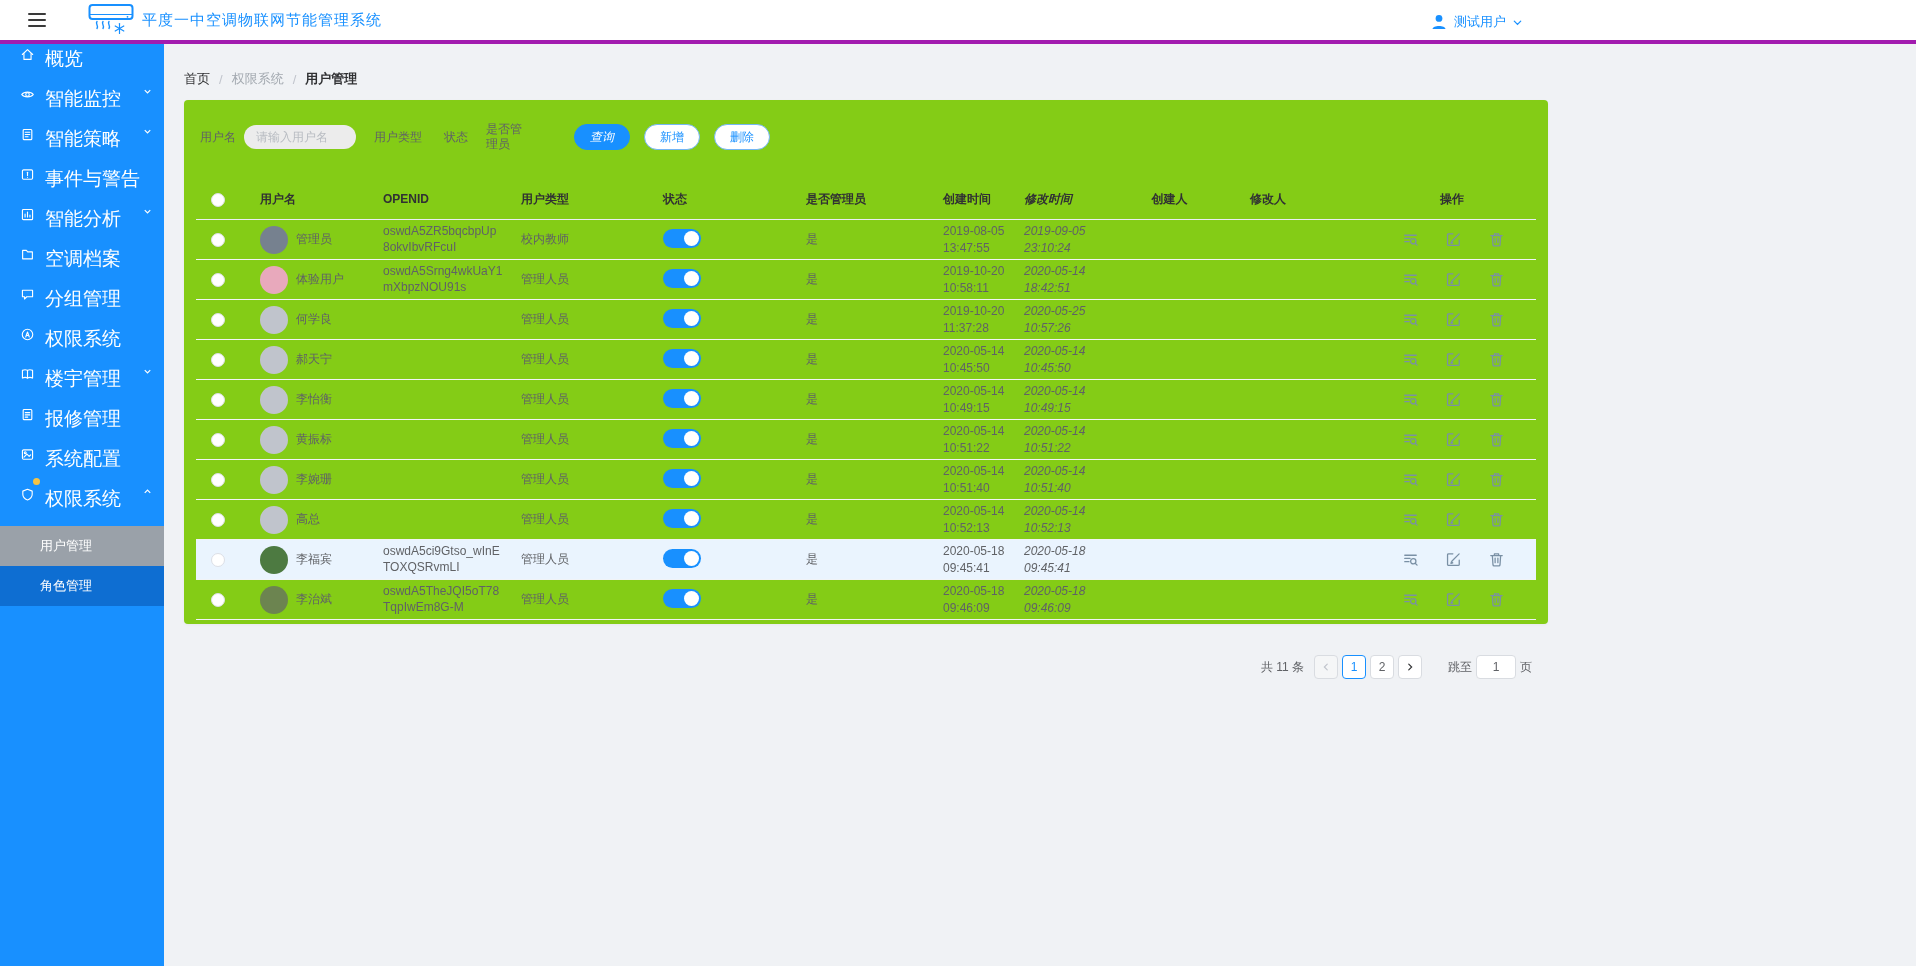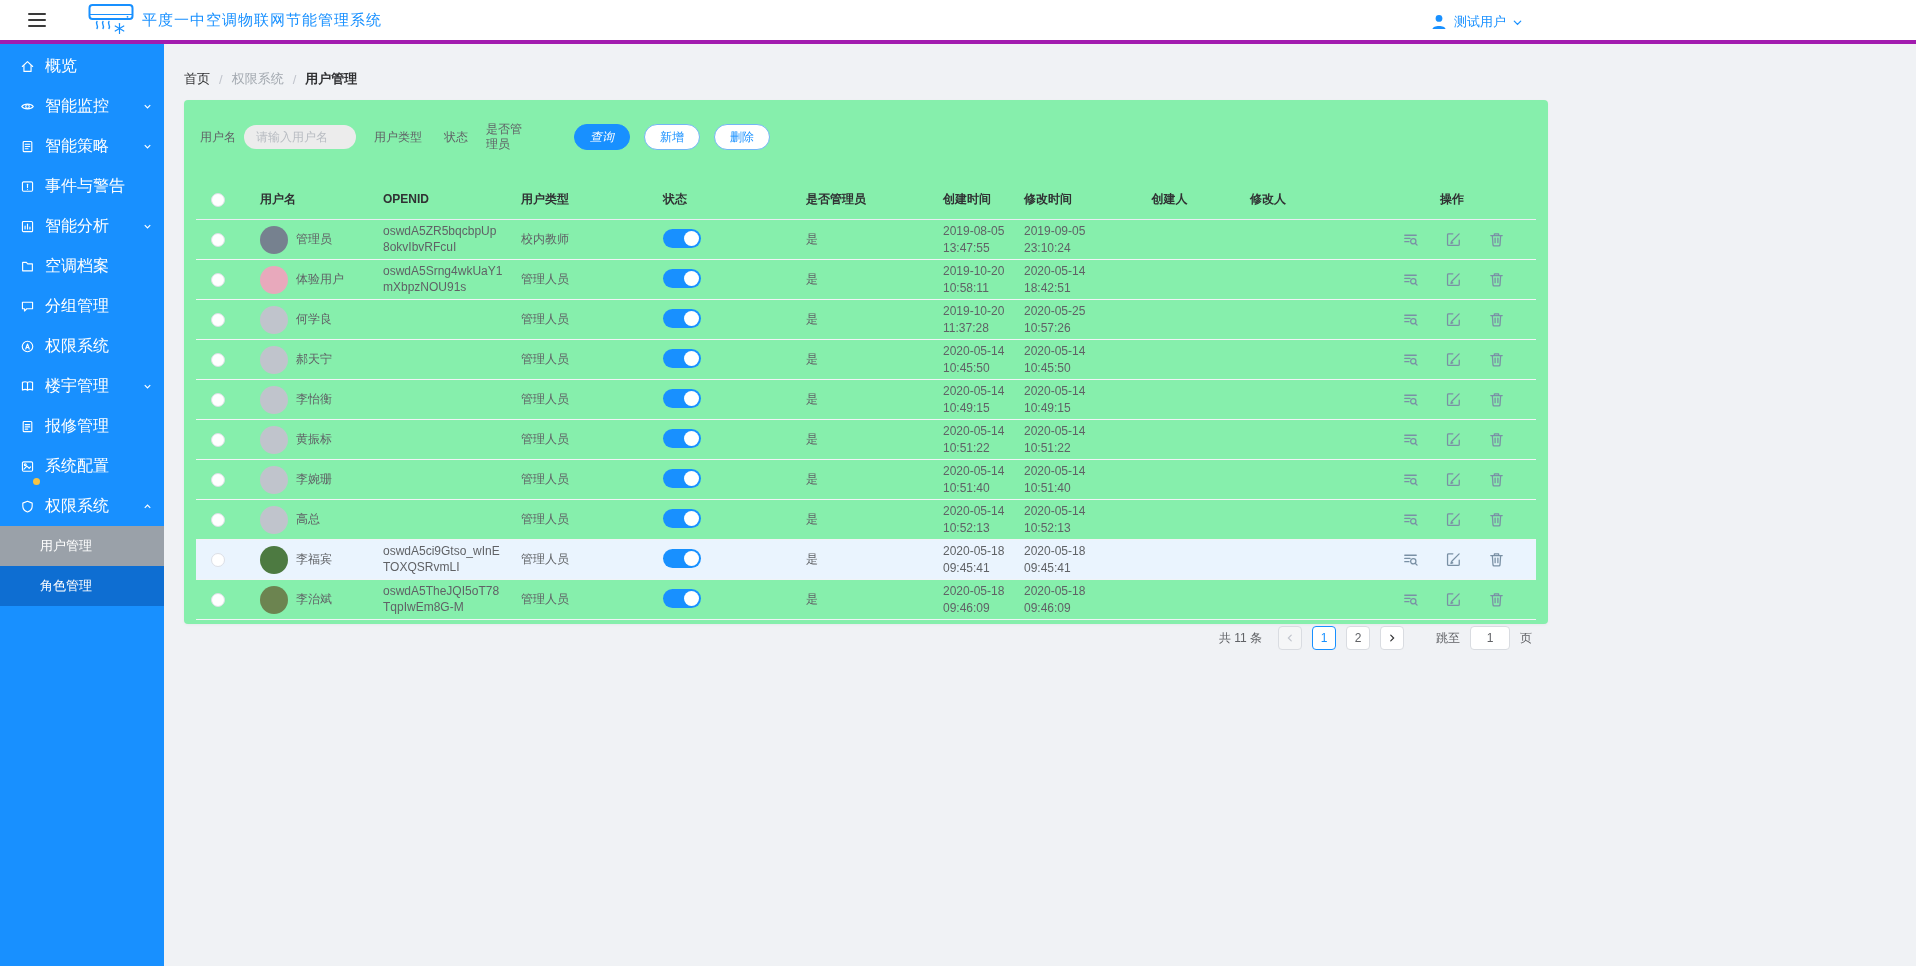--- a/index.html
+++ b/index.html
@@ -10,37 +10,37 @@
   .topbar { height:44px; background:#fff; display:flex; align-items:center; position:relative; z-index:5; border-bottom:4px solid #a21caf; }
   .hamburger { margin-left:28px; width:20px; display:flex; flex-direction:column; gap:4px; cursor:pointer; }
   .hamburger span { display:block; height:2px; width:18px; background:#3a3a3a; border-radius:1px; }
   .logo { margin-left:40px; display:flex; align-items:center; }
   .app-title { margin-left:8px; color:#1890ff; font-size:15px; letter-spacing:1px; }
   .user-area { position:absolute; left:1430px; top:0; height:44px; display:flex; align-items:center; gap:6px; color:#1890ff; font-size:13px; cursor:pointer; }
 
   
   .layout { display:flex; height:922px; }
   .sidebar { width:164px; background:#1890ff; flex-shrink:0; color:#fff; padding-top:2px; }
-  .side-item { height:40px; display:flex; align-items:center; padding:0 10px 0 19px; cursor:pointer; position:relative; font-size:16px; }
+  .side-item { height:40px; display:flex; padding:0 10px 0 19px; cursor:pointer; position:relative; font-size:19px; }
   .sicon { width:16px; height:16px; margin-right:10px; display:flex; align-items:center; justify-content:center; flex-shrink:0; }
   .sicon svg { width:15px; height:15px; stroke:#fff; fill:none; stroke-width:1.2; stroke-linecap:round; stroke-linejoin:round; }
   .slabel { flex:1; white-space:nowrap; }
   .side-arrow { width:12px; display:flex; }
   .badge-dot { position:absolute; left:33px; bottom:1px; width:7px; height:7px; border-radius:50%; background:#f6c344; }
   .submenu .sub-item { height:40px; display:flex; align-items:center; padding-left:40px; background:#0e6ed2; cursor:pointer; font-size:13px; }
   .submenu .sub-item.active { background:#9aa1a9; }
 
   
   .main { flex:1; padding:24px 0 0 20px; }
   .breadcrumb { display:flex; align-items:center; height:22px; margin-bottom:10px; font-size:13px; }
   .crumb-sep { color:#c0c4cc; margin:0 9px; }
   .crumb-muted { color:#a3a9b0; }
   .crumb-current { font-weight:bold; color:#303133; }
 
-  .card { width:1364px; background:#86efac; border-radius:4px; padding:0 12px 4px; box-shadow:0 1px 3px rgba(0,0,0,0.04); }
+  .card { width:1364px; background:#84cc16; border-radius:4px; padding:0 12px 4px; box-shadow:0 1px 3px rgba(0,0,0,0.04); }
 
   
   .filters { display:flex; align-items:center; padding:22px 4px 0; }
   .f-label { font-size:12px; color:#606266; }
   .f-input { margin-left:8px; width:112px; height:24px; background:#ececec; border:none; border-radius:12px; padding:0 12px; font-size:12px; color:#606266; outline:none; font-family:inherit; }
   .f-input::placeholder { color:#b8bcc2; }
   .ml18 { margin-left:18px; } .ml22 { margin-left:22px; } .ml48 { margin-left:48px;font-style:italic; } .ml14 { margin-left:14px; }
   .f-label.wrap { width:40px; line-height:1.25; margin-left:18px; }
   .btn { height:26px; padding:0 15px; border-radius:13px; font-size:12px; cursor:pointer; font-family:inherit; }
   .btn-primary { background:#1890ff; color:#fff; border:1px solid #1890ff; }
@@ -52,34 +52,34 @@
   .tr.head { color:#303133; font-weight:bold; border-bottom:1px solid #e9edf2; }
   .tr.highlight { background:#eaf4fe; }
   .td { flex-shrink:0; overflow:visible; }
   .c-radio { width:44px; display:flex; justify-content:center; }
   .c-name { width:121px; padding-left:20px; display:flex; align-items:center; }
   .c-openid { width:142px; padding-left:22px; word-break:break-all; line-height:1.3; }
   .c-type { width:142px; padding-left:18px; }
   .c-status { width:143px; padding-left:18px; }
   .c-admin { width:137px; padding-left:18px; }
   .c-created { width:81px; padding-left:18px; line-height:1.35; }
-  .c-modified { width:83px; padding-left:18px; line-height:1.35; }
+  .c-modified { width:83px; padding-left:18px; line-height:1.35;font-style:italic; }
   .c-creator { width:143px; padding-left:18px;text-align:center; }
   .c-modifier { width:166px; padding-left:18px; }
   .c-actions { width:134px; padding-left:4px; display:flex; align-items:center; gap:26px; }
   .tr.head .c-actions { padding-left:42px; }
   .radio { width:14px; height:14px; border-radius:50%; border:1px solid #dcdfe6; background:#fff; display:inline-block; cursor:pointer; }
   .avatar { width:28px; height:28px; border-radius:50%; background:#c0c4cc; margin-right:8px; flex-shrink:0; }
   .toggle { width:38px; height:19px; border-radius:10px; background:#1890ff; position:relative; display:inline-block; cursor:pointer; }
   .toggle .knob { position:absolute; right:2px; top:2px; width:15px; height:15px; border-radius:50%; background:#fff; }
   .act { width:17px; height:17px; display:inline-flex; color:#7a90a5; cursor:pointer; }
   .act svg { width:17px; height:17px; stroke:currentColor; fill:none; stroke-width:1.2; stroke-linecap:round; stroke-linejoin:round; }
 
   
-  .pagination { width:1364px; margin-top:2px; display:flex; align-items:center; justify-content:flex-end; padding-right:16px; font-size:12px; color:#606266; gap:10px; }
+  .pagination { width:1364px; margin-top:31px; display:flex; align-items:center; justify-content:flex-end; padding-right:16px; font-size:12px; color:#606266; gap:4px; }
   .pg-box { min-width:24px; height:24px; border:1px solid #d9dce1; border-radius:4px; background:#fff; display:flex; align-items:center; justify-content:center; cursor:pointer; font-size:12px; color:#606266; }
   .pg-box.disabled { background:#f5f6f7; color:#c0c4cc; cursor:default; }
   .pg-box.active { border-color:#1890ff; color:#1890ff; }
   .pg-total { margin-right:6px; }
   .jump-label { margin-left:22px; }
   .jump-input { width:40px; height:24px; border:1px solid #d9dce1; border-radius:4px; text-align:center; font-size:12px; color:#606266; outline:none; font-family:inherit; }
 </style>
 </head>
 <body>
 

